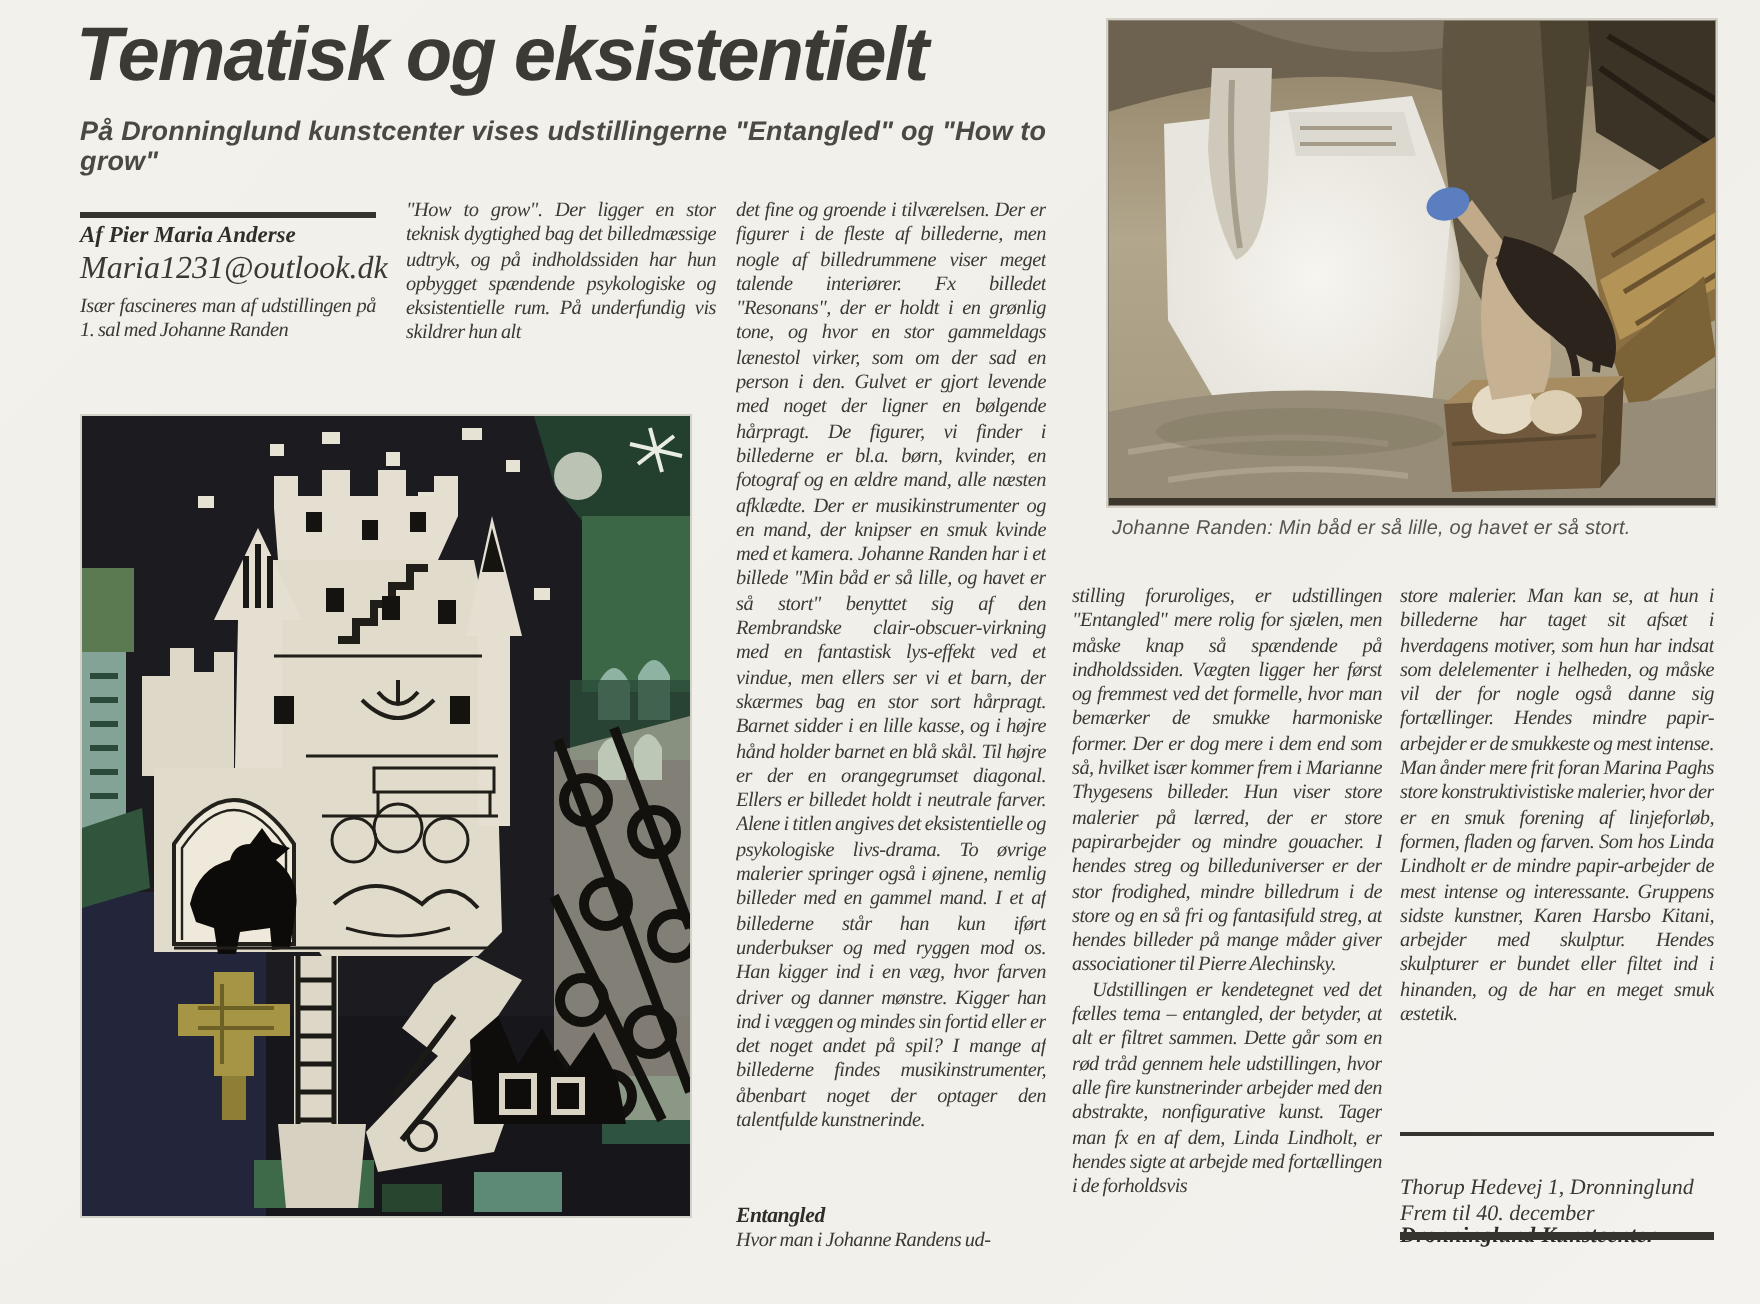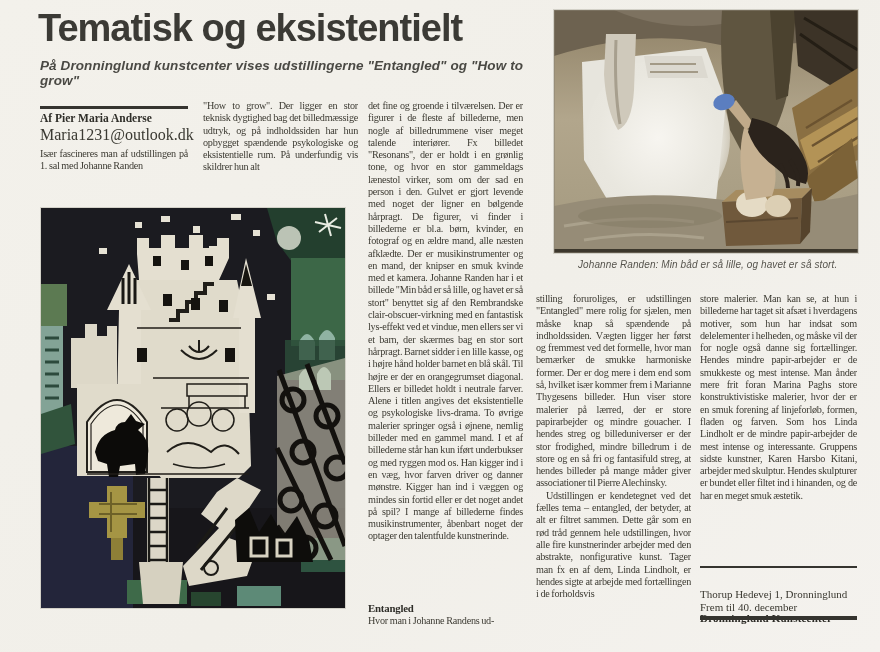--- a/index.html
+++ b/index.html
@@ -1,21 +1,21 @@
 <!DOCTYPE html>
 <html lang="da"><head>
 <meta charset="utf-8">
 <style>
   html,body{margin:0;padding:0;background:#e8e6e0;}
   .page{
     position:relative;width:880px;height:652px;overflow:hidden;
     background:linear-gradient(135deg,#f3f1eb 0%,#f1efe9 55%,#f4f2ee 100%);
     font-family:"Liberation Serif", serif;color:#3e3c35;
   }
-  .abs{position:absolute;}
+  .abs{position:absolute;font-style:italic;}
   .headline{
     left:38px;top:8px;width:560px;
     font-family:"Liberation Sans", sans-serif;font-weight:700;
     font-size:38px;letter-spacing:-1px;color:#3b3a35;line-height:1.1;
   }
   .subtitle{
     left:40px;top:58px;width:520px;
     font-family:"Liberation Sans", sans-serif;font-style:italic;font-weight:700;
     font-size:13.5px;color:#4a4944;letter-spacing:.1px;
   }
@@ -205,21 +205,21 @@
       <ellipse cx="224" cy="196" rx="13" ry="11" fill="#dccfb4"></ellipse>
       <path d="M190,118 q22,6 30,34 q4,18 -2,34 l-26,4 q-10,-40 -2,-72 z" fill="#c6b192"></path>
       <path d="M192,120 l-18,-22 8,-8 18,24 z" fill="#c0aa8a"></path>
       <ellipse cx="170" cy="92" rx="11" ry="8" fill="#5b7ec0" transform="rotate(-18 170 92)"></ellipse>
       <path d="M198,108 q40,8 54,44 q4,12 0,22 q-18,-4 -30,-16 q-20,-14 -28,-36 z" fill="#2b231c"></path>
       <path d="M236,150 q10,14 8,26 M226,154 q8,14 8,24" stroke="#2b231c" stroke-width="4" fill="none"></path>
       <rect y="239" width="304" height="4" fill="#3c372c"></rect>
       <rect width="304" height="243" fill="none" stroke="#8a8273" stroke-width="1"></rect>
     </svg>
   </div>
-  <div class="abs caption" style="left:556px;top:259px;width:300px;margin-left:22px;">Johanne Randen: Min båd er så lille, og havet er så stort.</div>
+  <div class="abs caption" style="left:556px;top:259px;width:300px;">Johanne Randen: Min båd er så lille, og havet er så stort.</div>
 
   <div class="abs" style="left:536px;top:293px;width:155px;height:337px;overflow:hidden;">
     <div class="bodycol" style="width:155px;">stilling foruroliges, er udstillingen "Entangled" mere rolig for sjælen, men måske knap så spændende på indholdssiden. Vægten ligger her først og fremmest ved det formelle, hvor man bemærker de smukke harmoniske former. Der er dog mere i dem end som så, hvilket især kommer frem i Marianne Thygesens billeder. Hun viser store malerier på lærred, der er store papirarbejder og mindre gouacher. I hendes streg og billeduniverser er der stor frodighed, mindre billedrum i de store og en så fri og fantasifuld streg, at hendes billeder på mange måder giver associationer til Pierre Alechinsky.</div>
     <div class="bodycol indent" style="width:155px;">Udstillingen er kendetegnet ved det fælles tema – entangled, der betyder, at alt er filtret sammen. Dette går som en rød tråd gennem hele udstillingen, hvor alle fire kunstnerinder arbejder med den abstrakte, nonfigurative kunst. Tager man fx en af dem, Linda Lindholt, er hendes sigte at arbejde med fortællingen i de forholdsvis</div>
   </div>
 
   <div class="abs bodycol" style="left:700px;top:293px;width:157px;height:240px;">store malerier. Man kan se, at hun i billederne har taget sit afsæt i hverdagens motiver, som hun har indsat som delelementer i helheden, og måske vil der for nogle også danne sig fortællinger. Hendes mindre papir-arbejder er de smukkeste og mest intense. Man ånder mere frit foran Marina Paghs store konstruktivistiske malerier, hvor der er en smuk forening af linjeforløb, formen, fladen og farven. Som hos Linda Lindholt er de mindre papir-arbejder de mest intense og interessante. Gruppens sidste kunstner, Karen Harsbo Kitani, arbejder med skulptur. Hendes skulpturer er bundet eller filtet ind i hinanden, og de har en meget smuk æstetik.</div>
 
   <div class="abs rule-thick" style="left:700px;top:566px;width:157px;height:2px;"></div>
   <div class="abs infobox-title" style="left:700px;top:572px;width:170px;">Dronninglund Kunstcenter</div>

